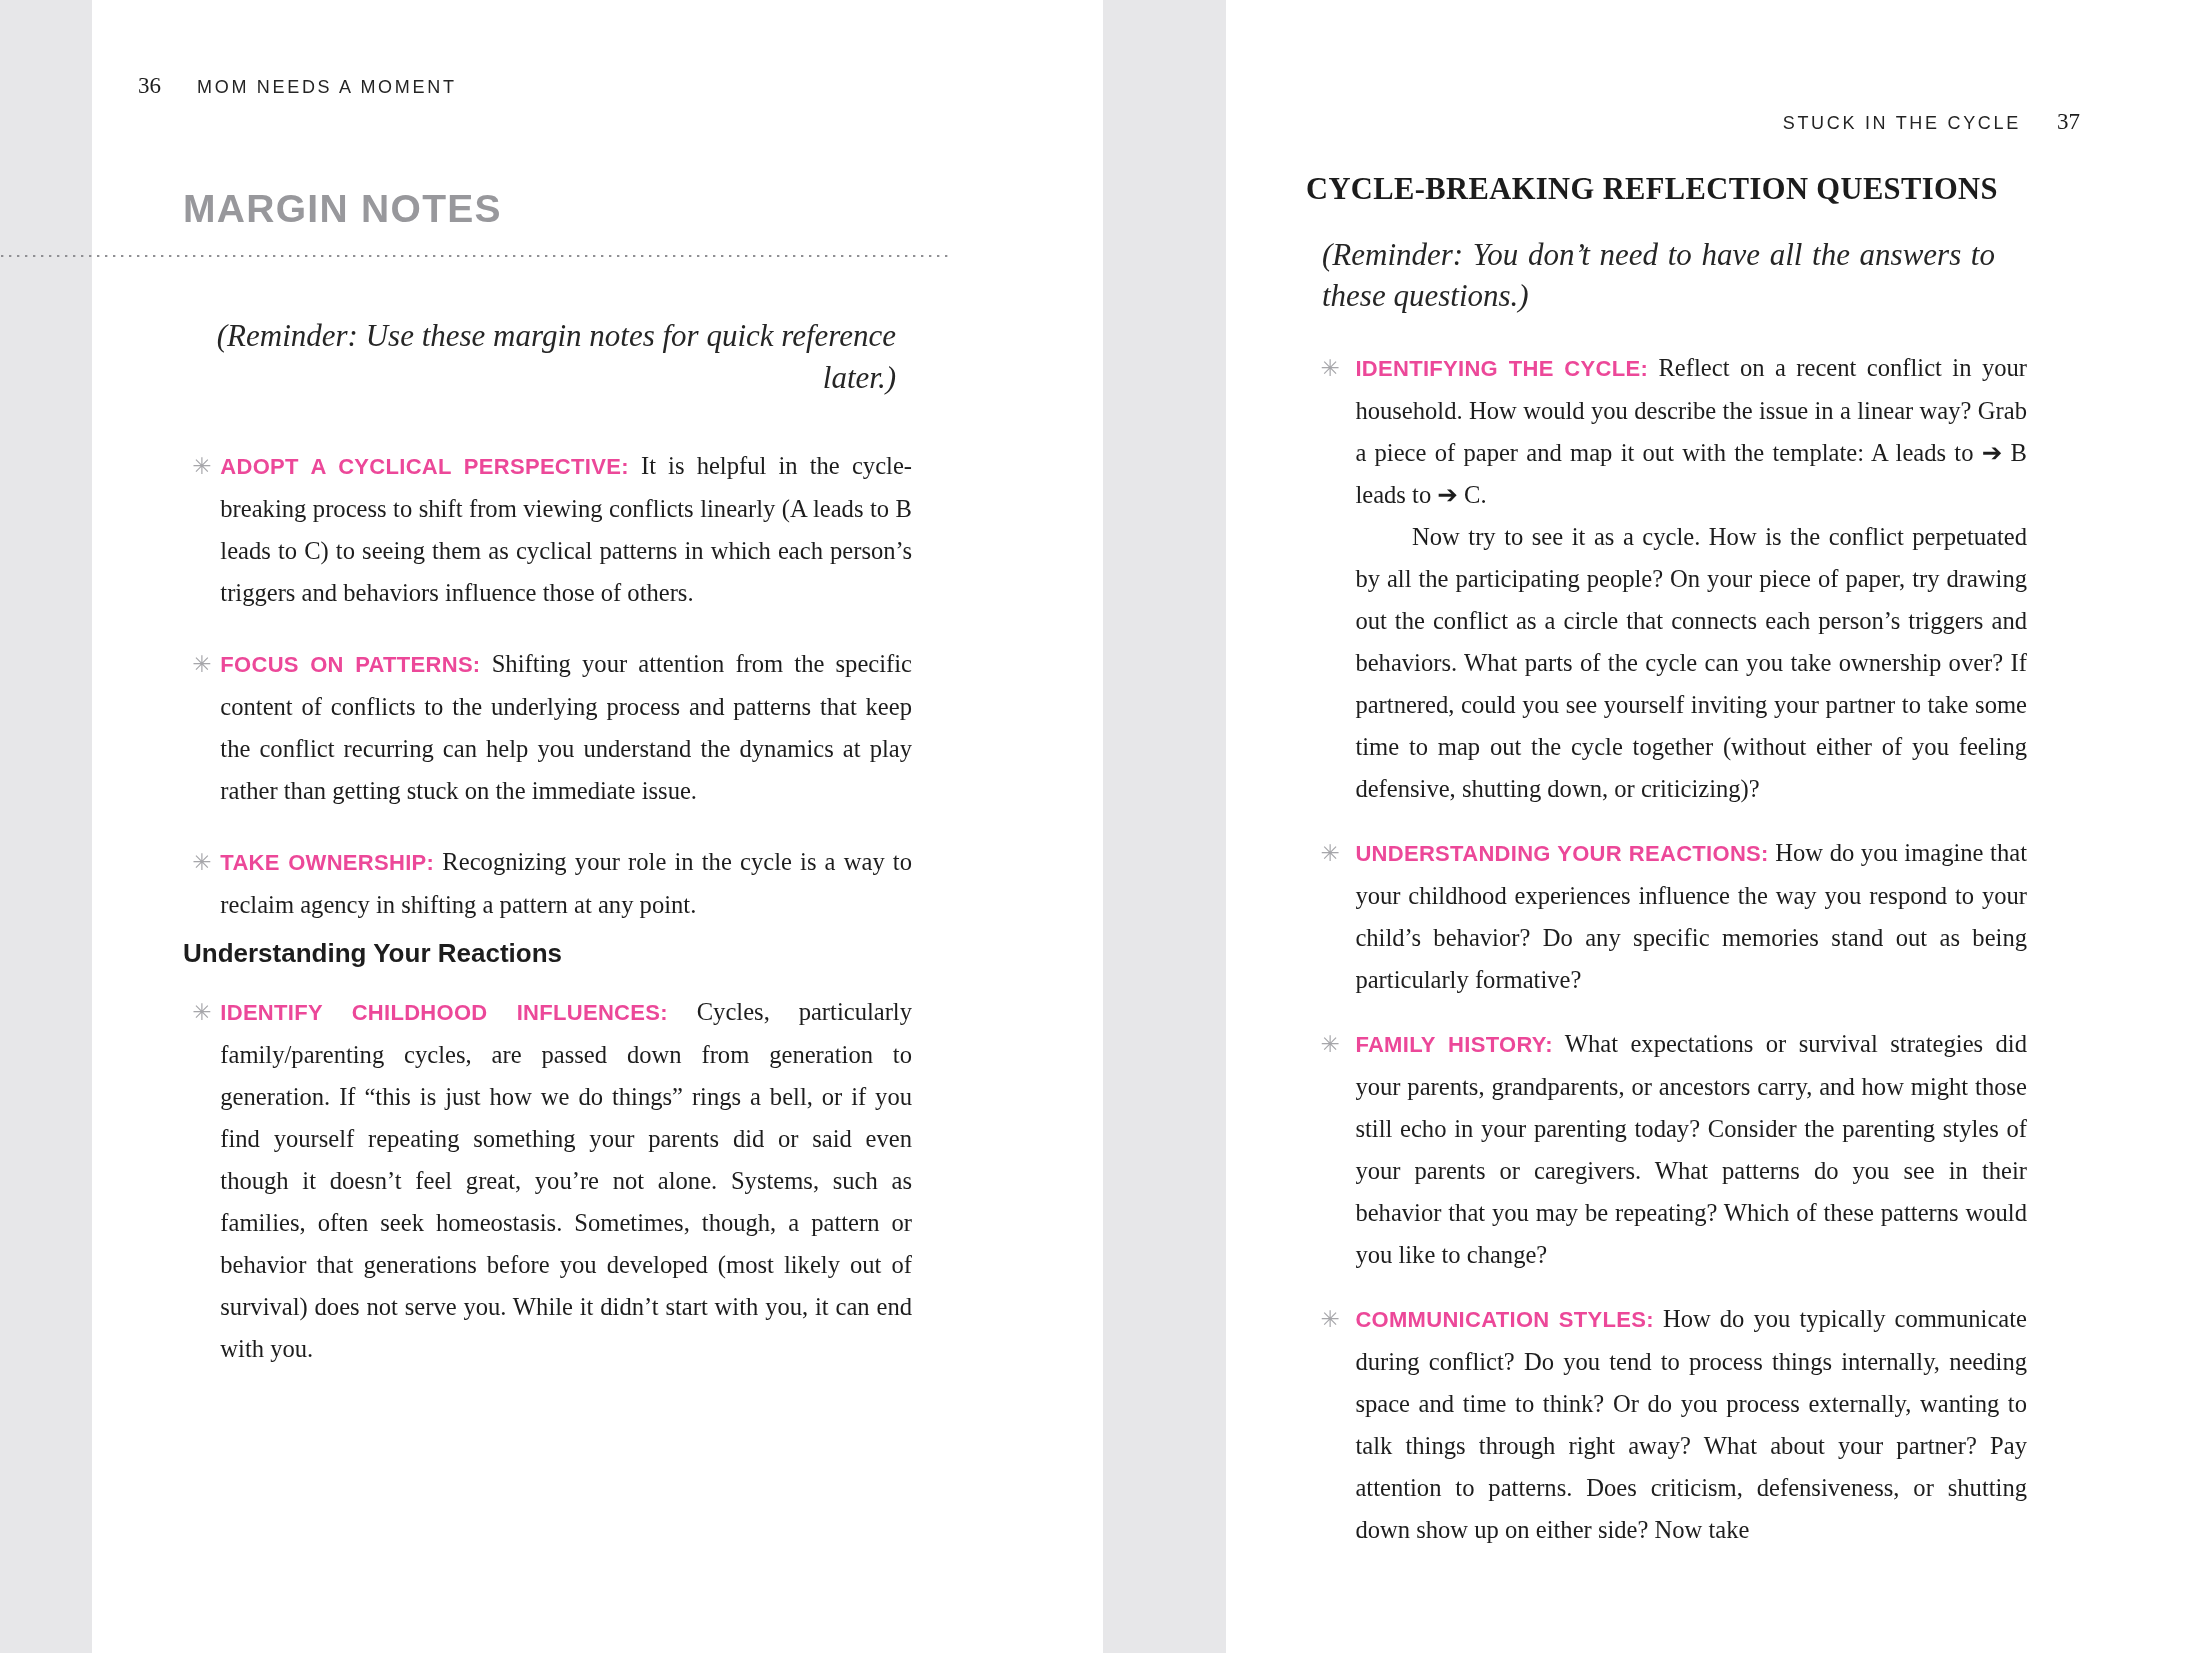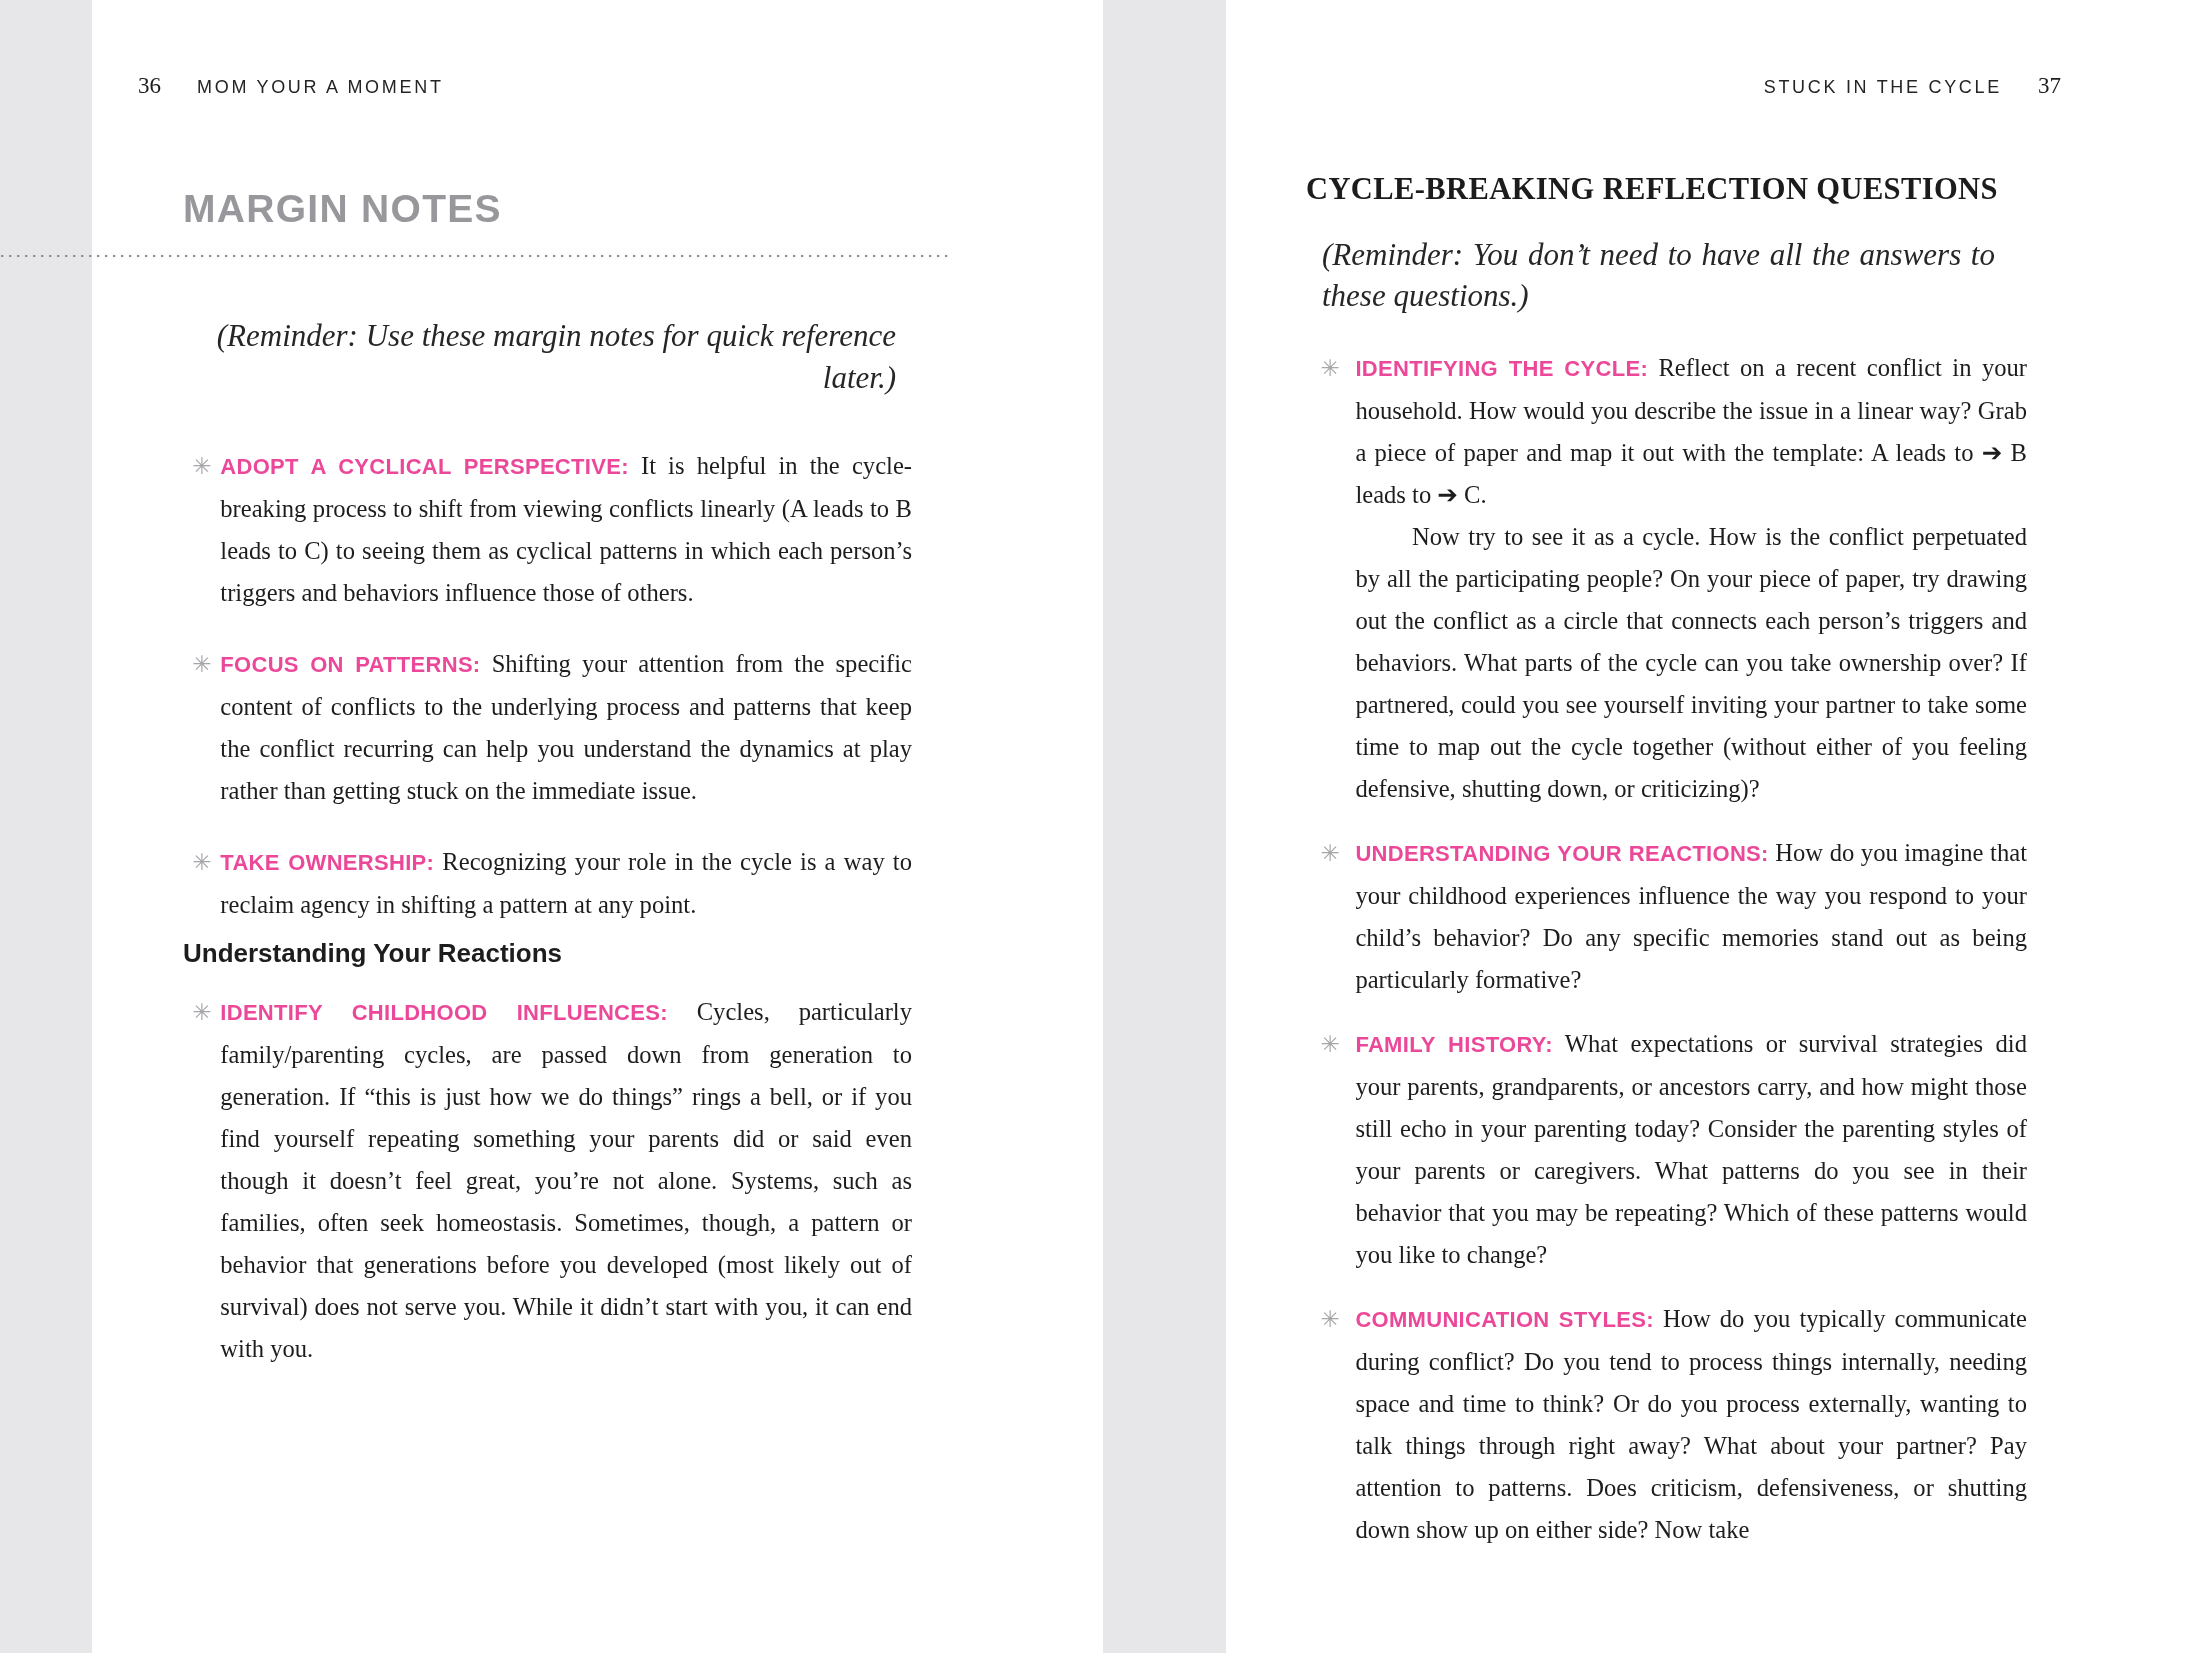--- a/index.html
+++ b/index.html
@@ -8,21 +8,21 @@
     background:#ffffff;color:#1d1d1d;
     font-family:"Liberation Serif","DejaVu Serif",serif;
   }
   .edge-bar{position:absolute;top:0;height:1654px;background:#e7e7e9;}
   .edge-left{left:0;width:92px;}
   .gutter{left:1103px;width:123px;}
 
   
   .hdr{position:absolute;top:73px;display:flex;align-items:baseline;gap:36px;}
   .hdr-left{left:138px;}
-  .hdr-right{right:144px;}
+  .hdr-right{right:125px;margin-top:36px;}
   .pagenum{font-size:23px;color:#1c1c1c;}
   .running{
     font-family:"Liberation Sans","DejaVu Sans",sans-serif;
     font-size:18px;letter-spacing:2.7px;font-weight:500;color:#242424;
   }
 
   
   .lp-title{
     position:absolute;left:183px;top:187px;
     font-family:"Liberation Sans","DejaVu Sans",sans-serif;
@@ -72,21 +72,21 @@
   .b3{margin-bottom:12px;}
 </style>
 </head>
 <body>
 
 <div class="edge-bar edge-left"></div>
 <div class="edge-bar gutter"></div>
 
 <div class="hdr hdr-left">
   <span class="pagenum">36</span>
-  <span class="running">MOM YOUR A MOMENT</span>
+  <span class="running">MOM NEEDS A MOMENT</span>
 </div>
 
 <div class="hdr hdr-right">
   <span class="running">STUCK IN THE CYCLE</span>
   <span class="pagenum">37</span>
 </div>
 
 <div class="lp-title">MARGIN NOTES</div>
 <div class="dotted"></div>
 

